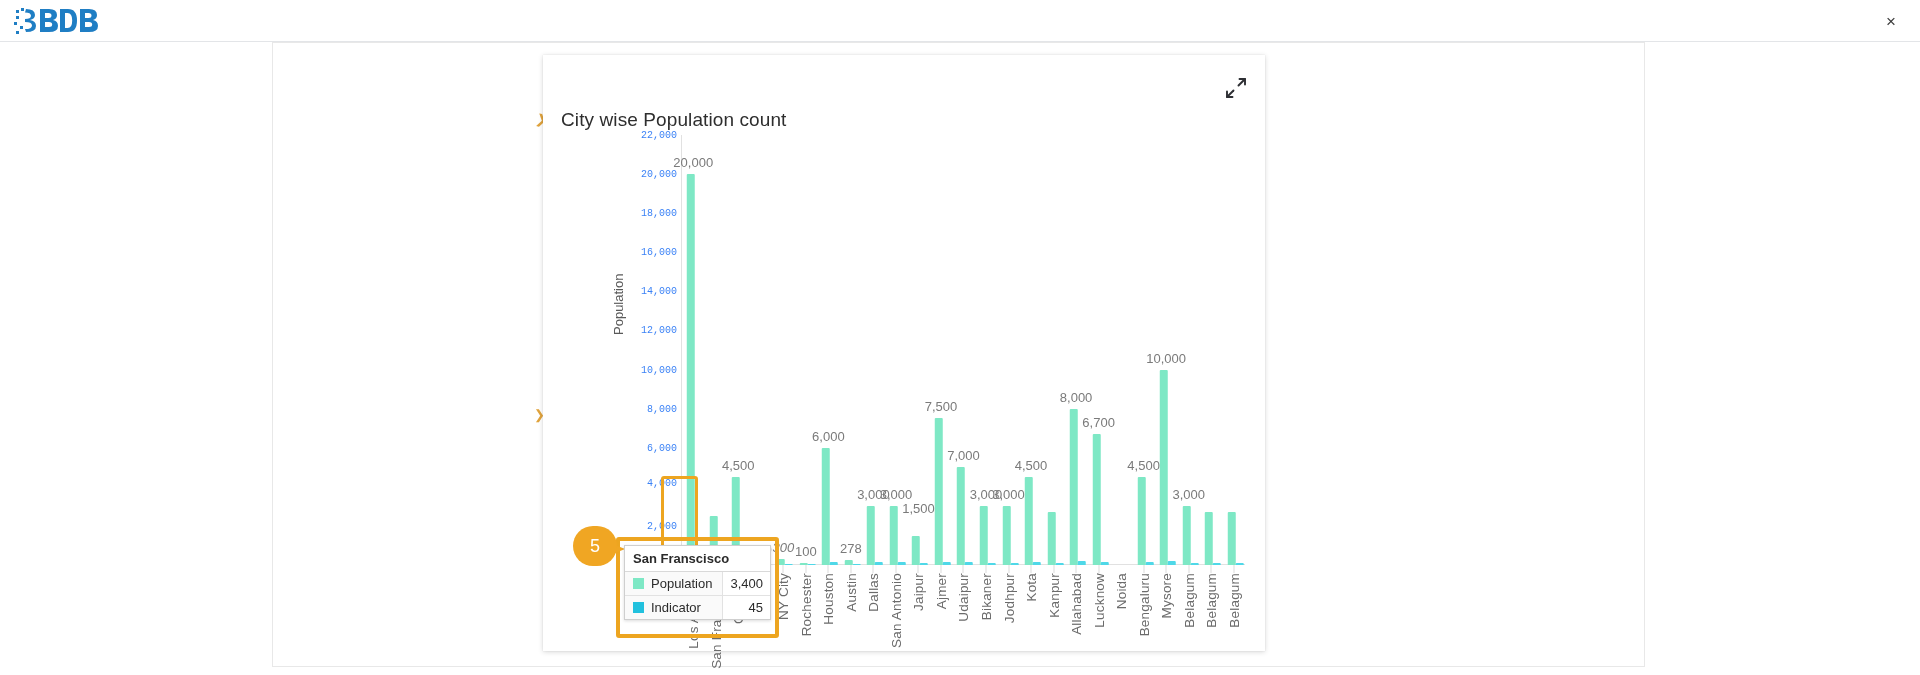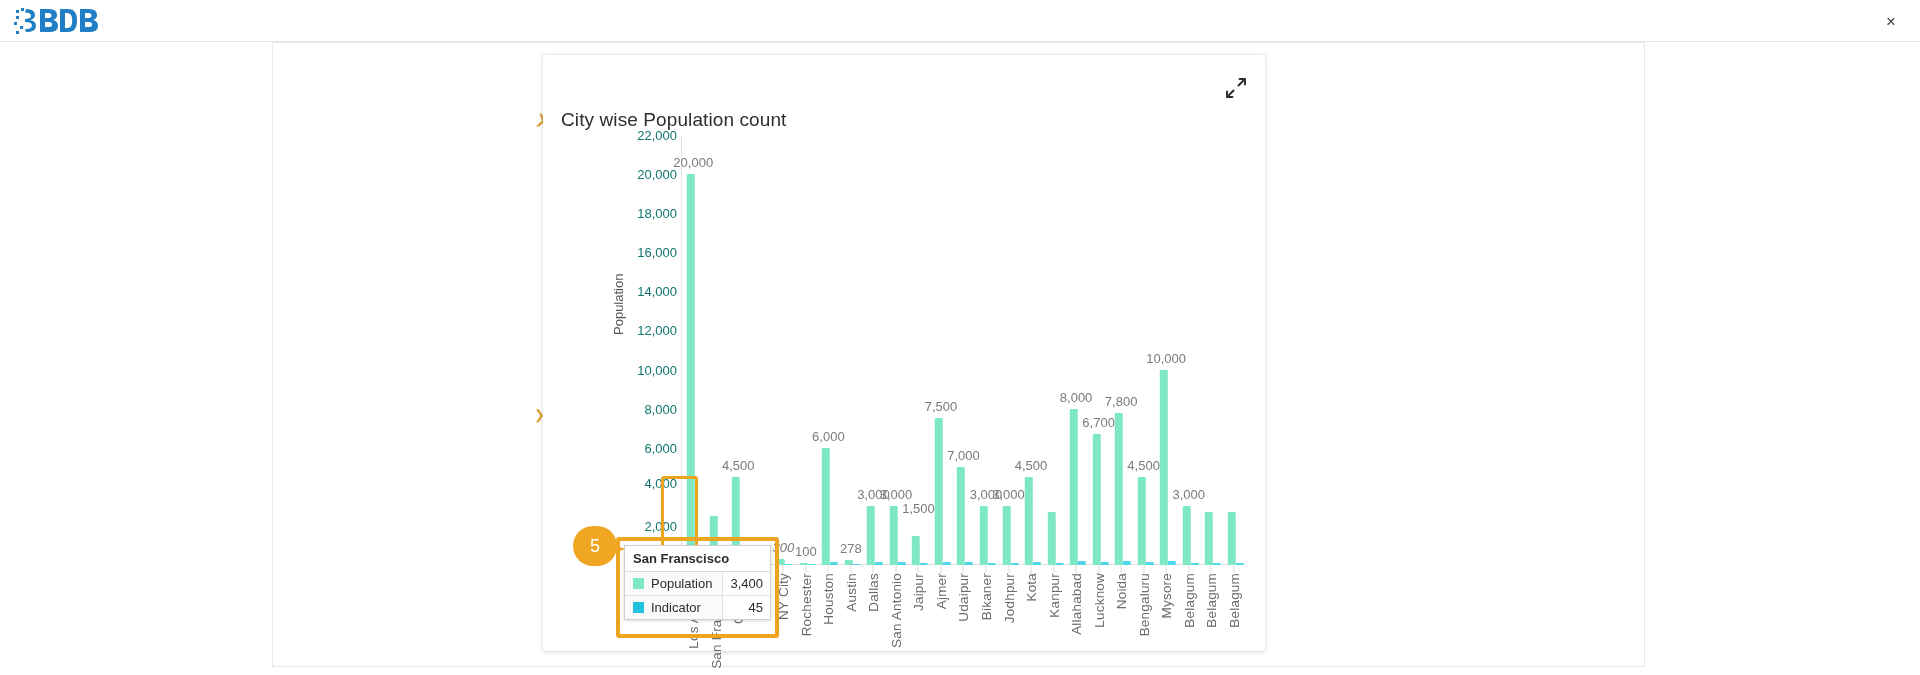--- a/index.html
+++ b/index.html
@@ -85,23 +85,24 @@
   }
   #ylabel {
     position: absolute;
     left: 6px; top: 200px;
     transform: rotate(-90deg); transform-origin: left top;
     font-size: 13px; color: #5a5a5a; white-space: nowrap;
   }
   .ytick {
     position: absolute; right: 0; width: 66px;
     text-align: right;
-    font-size: 13px; color: #0f766e;
+    font-size: 10px; color: #3b82f6;
     transform: translateY(-50%);
     white-space: nowrap;
+    font-family: Liberation Mono, monospace;
   }
   #yaxis-ticks {
     position: absolute; left: 0; top: 0;
     width: 72px; height: 100%;
   }
   #axis-line-y {
     position: absolute; left: 76px; top: 0; width: 1px;
     height: 100%; background: #e1e1e1;
   }
   #axis-line-x {
@@ -412,26 +413,20 @@
             <div class="bar-ind" style="height: 3.71364px; background: rgb(79, 216, 232);"></div>
             <div class="bar-val" style="bottom: 160.364px;">8,000</div>
             <div class="tickmark"></div>
           </div>
           <div class="bar-slot" style="left: 405.36px; width: 22.52px;">
             <div class="bar-pop" style="height: 130.955px; background: rgb(126, 232, 197);"></div>
             <div class="bar-ind" style="height: 3.42045px; background: rgb(79, 216, 232);"></div>
             <div class="bar-val" style="bottom: 134.955px;">6,700</div>
             <div class="tickmark"></div>
           </div>
-          <div class="bar-slot" style="left: 427.88px; width: 22.52px;">
-            <div class="bar-pop" style="height: 152.455px; background: rgb(126, 232, 197);"></div>
-            <div class="bar-ind" style="height: 3.51818px; background: rgb(79, 216, 232);"></div>
-            <div class="bar-val" style="bottom: 156.455px;">7,800</div>
-            <div class="tickmark"></div>
-          </div>
           <div class="bar-slot" style="left: 450.4px; width: 22.52px;">
             <div class="bar-pop" style="height: 87.9545px; background: rgb(126, 232, 197);"></div>
             <div class="bar-ind" style="height: 2.93182px; background: rgb(79, 216, 232);"></div>
             <div class="bar-val" style="bottom: 91.9545px;">4,500</div>
             <div class="tickmark"></div>
           </div>
           <div class="bar-slot" style="left: 472.92px; width: 22.52px;">
             <div class="bar-pop" style="height: 195.455px; background: rgb(126, 232, 197);"></div>
             <div class="bar-ind" style="height: 4.10455px; background: rgb(79, 216, 232);"></div>
             <div class="bar-val" style="bottom: 199.455px;">10,000</div>

